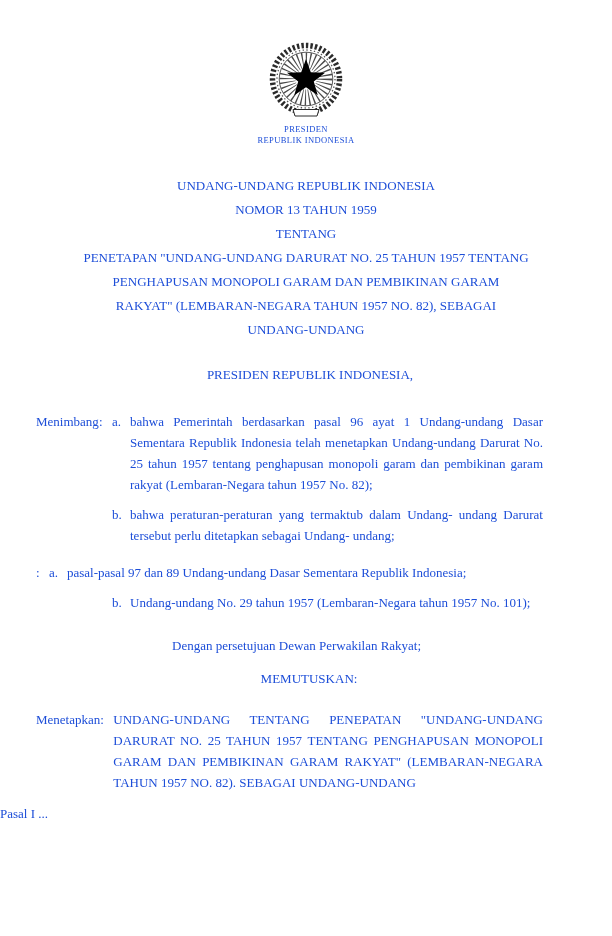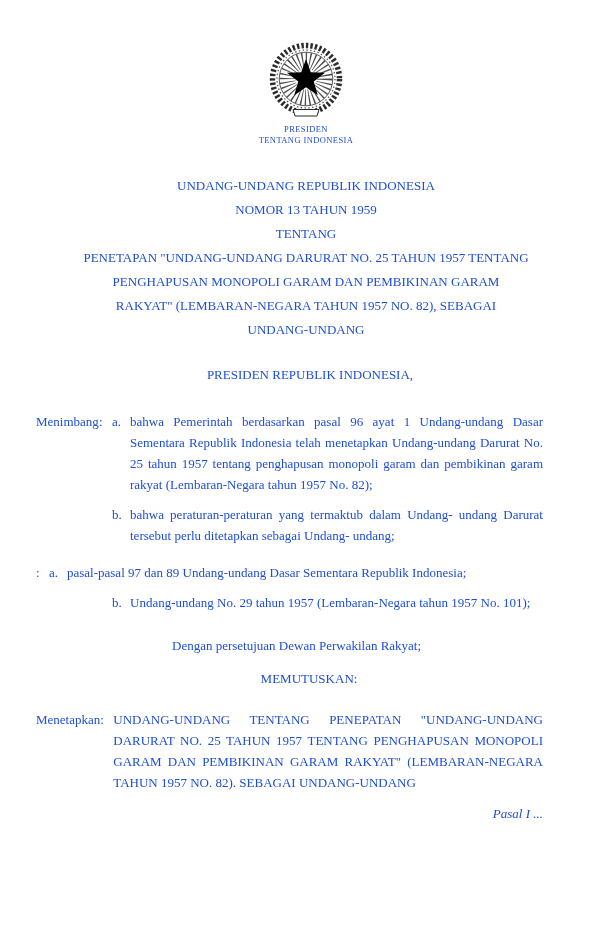--- a/index.html
+++ b/index.html
@@ -23,42 +23,42 @@
   .label  { flex: 0 0 63px; }
   .colon  { flex: 0 0 13px; }
   .marker { flex: 0 0 18px; }
   .itext  { flex: 1; text-align: justify; }
   .sec-first { margin-top: 26px; }
   .sec-gap   { margin-top: 9px; }
   .sec-new   { margin-top: 16px; }
   .agreement { margin-top: 22px; padding: 0 69px 0 172px; line-height: 21px; }
   .decision-head { margin-top: 12px; text-align: center; line-height: 21px; padding-left: 6px; }
   .menetapkan { margin-top: 20px; }
-  .continuation { margin-top: 10px; padding-right: 69px; text-align: right; line-height: 21px; font-style: italic; }
+  .continuation { margin-top: 10px; padding-right: 69px; text-align: left; line-height: 21px; }
 </style>
 </head>
 <body>
 
 <div class="page">
 
   <div class="seal-wrap">
     <svg width="80" height="82" viewBox="-40 -41 80 82" aria-hidden="true">
 
       <circle r="33.5" fill="none" stroke="#2b2b2b" stroke-width="5.5" stroke-dasharray="2.4 2.1"></circle>
       <circle r="29" fill="none" stroke="#555555" stroke-width="1.3" stroke-dasharray="1.4 2.4"></circle>
 
       <circle r="18.5" fill="none" stroke="#4a4a4a" stroke-width="16" stroke-dasharray="1.1 2.5"></circle>
       <circle r="26.8" fill="none" stroke="#333333" stroke-width="0.8"></circle>
 
       <polygon points="0,-20 4.82,-6.63 19.02,-6.18 7.8,2.53 11.76,16.18 0,8.2 -11.76,16.18 -7.8,2.53 -19.02,-6.18 -4.82,-6.63" fill="#000000"></polygon>
 
       <path d="M -13 30.5 L 13 30.5 L 11 37 L -11 37 Z" fill="#ffffff" stroke="#2b2b2b" stroke-width="1"></path>
     </svg>
     <div class="org">PRESIDEN</div>
-    <div class="org">TENTANG INDONESIA</div>
+    <div class="org">REPUBLIK INDONESIA</div>
   </div>
 
   <div class="title-block">
     <div>UNDANG-UNDANG REPUBLIK INDONESIA</div>
     <div>NOMOR 13 TAHUN 1959</div>
     <div>TENTANG</div>
     <div>PENETAPAN "UNDANG-UNDANG DARURAT NO. 25 TAHUN 1957 TENTANG</div>
     <div>PENGHAPUSAN MONOPOLI GARAM DAN PEMBIKINAN GARAM</div>
     <div>RAKYAT" (LEMBARAN-NEGARA TAHUN 1957 NO. 82), SEBAGAI</div>
     <div>UNDANG-UNDANG</div>

